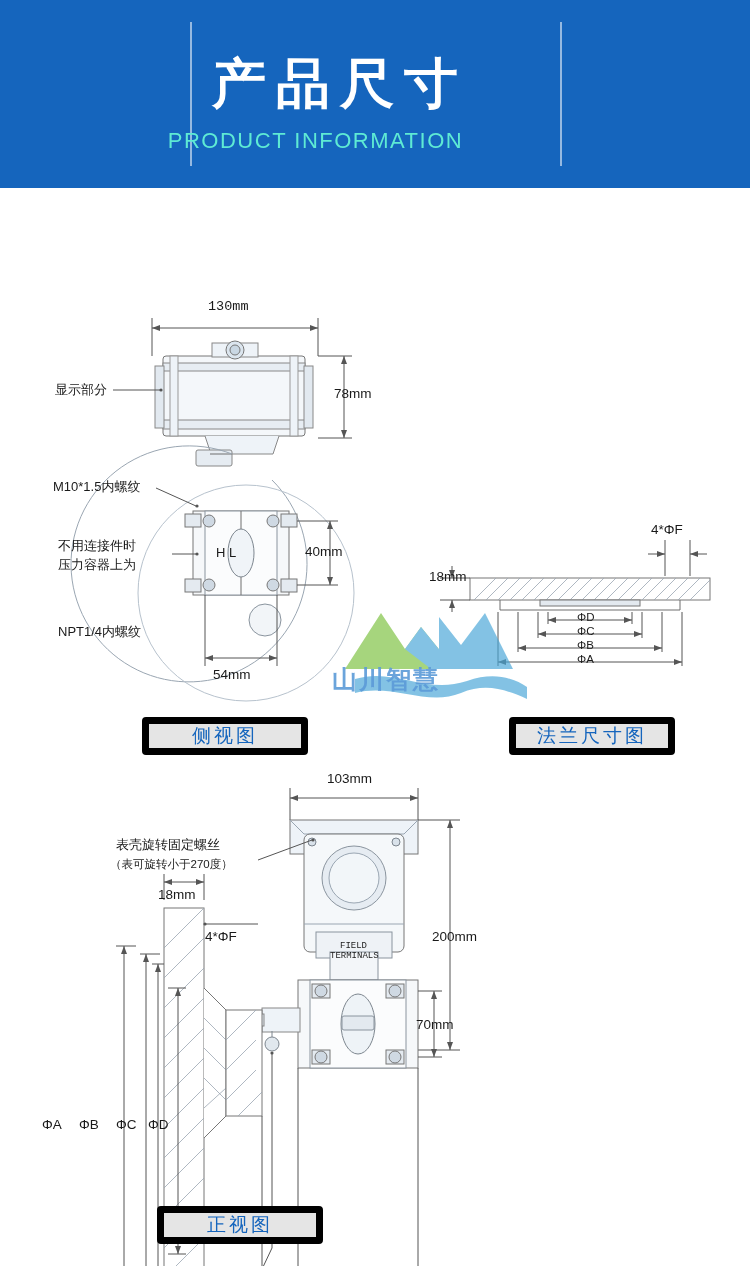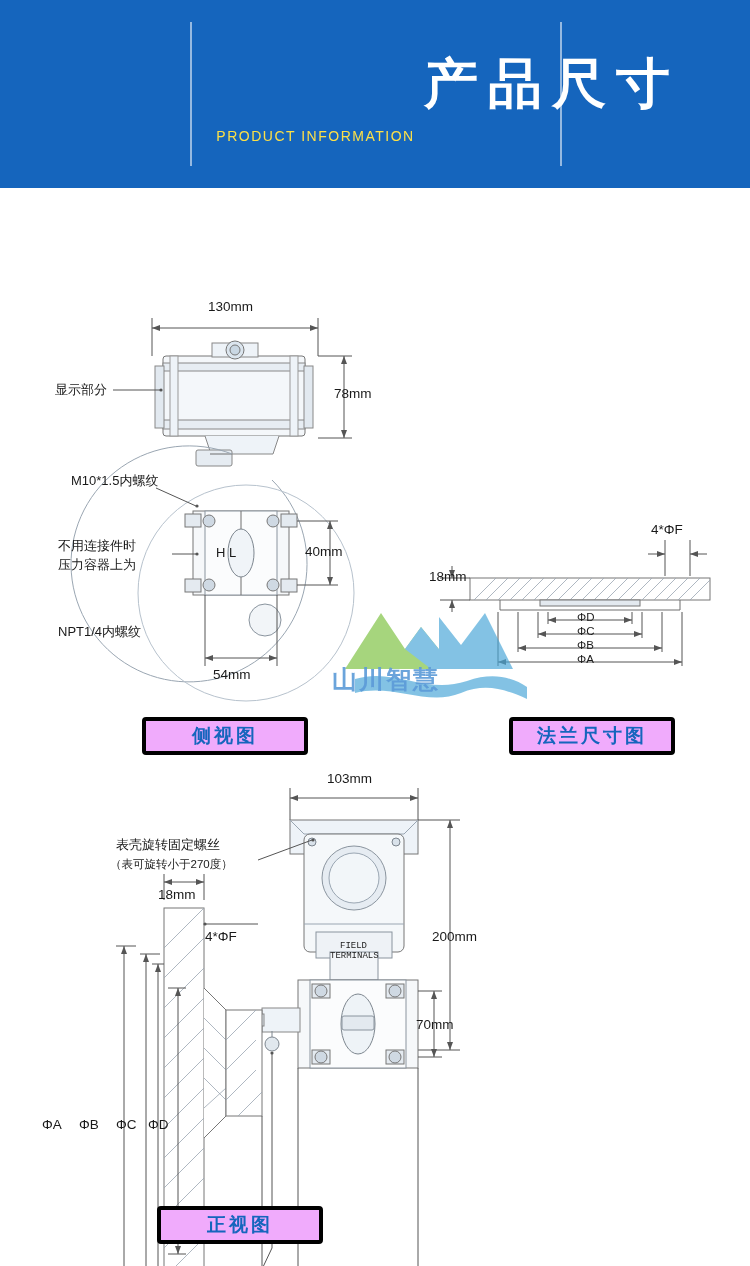--- a/index.html
+++ b/index.html
@@ -17,30 +17,30 @@
     background:#1565bd;
     overflow:hidden;
   }
   .header .rule{
     position:absolute;top:22px;width:2px;height:144px;background:rgba(255,255,255,.55);
   }
   .header .rule.left{left:190px;}
   .header .rule.right{left:560px;}
   .header .title{
     position:absolute;left:0;top:50px;width:680px;
-    text-align:right;
+    text-align:center;
     font-size:54px;font-weight:bold;letter-spacing:10px;
     color:#ffffff;
     line-height:66px;
   }
   .header .subtitle{
     position:absolute;left:0;top:128px;width:631px;
     text-align:center;
-    font-size:14px;letter-spacing:1.5px;
-    color:#fde047;
+    font-size:22px;letter-spacing:1.5px;
+    color:#5eead4;
   }
   
   .canvas{
     position:absolute;left:0;top:188px;width:750px;height:1078px;
   }
   .canvas svg{display:block;}
   
   .lbl{
     position:absolute;
     font-size:13px;
@@ -48,28 +48,28 @@
     white-space:nowrap;
     line-height:17px;
   }
   .lbl.dim{font-size:13.5px;}
   .lbl.sm{font-size:11.5px;}
   .lbl.xs{font-size:9px;font-family:Liberation Mono, monospace;}
   
   .caption{
     position:absolute;
     height:38px;
-    border:4px solid #000000;
+    border:7px solid #000000;
     border-radius:4px;
     color:#1565bd;
     font-size:19px;
-    font-weight:bold;
+    font-weight:normal;
     letter-spacing:3px;
     display:flex;align-items:center;justify-content:center;
-    background:#f0abfc;
+    background:#e5e5e5;
     box-sizing:border-box;
   }
   
   .watermark{
     position:absolute;
     left:335px;top:395px;
     width:205px;height:130px;
     opacity:.85;
     pointer-events:none;
   }
@@ -415,24 +415,24 @@
       <g stroke="#555">
         <line x1="258" y1="672" x2="312" y2="652"></line>
         <circle cx="313" cy="652" r="1.6" fill="#555" stroke="none"></circle>
         <line x1="254" y1="1098" x2="272" y2="1060"></line>
         <line x1="272" y1="1060" x2="272" y2="866"></line>
         <circle cx="272" cy="865" r="1.6" fill="#555" stroke="none"></circle>
       </g>
     </g>
   </svg>
 
-  <div class="lbl dim" style="left:208px;top:110px;">130mm</div>
+  <div class="lbl dim" style="left:208px;top:110px;font-family:Liberation Mono, monospace;">130mm</div>
   <div class="lbl dim" style="left:334px;top:197px;">78mm</div>
   <div class="lbl" style="left:55px;top:193px;">显示部分</div>
-  <div class="lbl" style="left:53px;top:284px;margin-left:18px;">M10*1.5内螺纹</div>
+  <div class="lbl" style="left:53px;top:290px;">M10*1.5内螺纹</div>
   <div class="lbl" style="left:58px;top:349px;">不用连接件时</div>
   <div class="lbl" style="left:58px;top:368px;">压力容器上为</div>
   <div class="lbl" style="left:58px;top:387px;margin-top:48px;">NPT1/4内螺纹</div>
   <div class="lbl" style="left:216px;top:356px;">H  L</div>
   <div class="lbl dim" style="left:305px;top:355px;">40mm</div>
   <div class="lbl dim" style="left:213px;top:478px;">54mm</div>
 
   <div class="lbl dim" style="left:651px;top:333px;">4*ΦF</div>
   <div class="lbl dim" style="left:429px;top:380px;">18mm</div>
   <div class="lbl sm" style="left:577px;top:421px;">ΦD</div>

